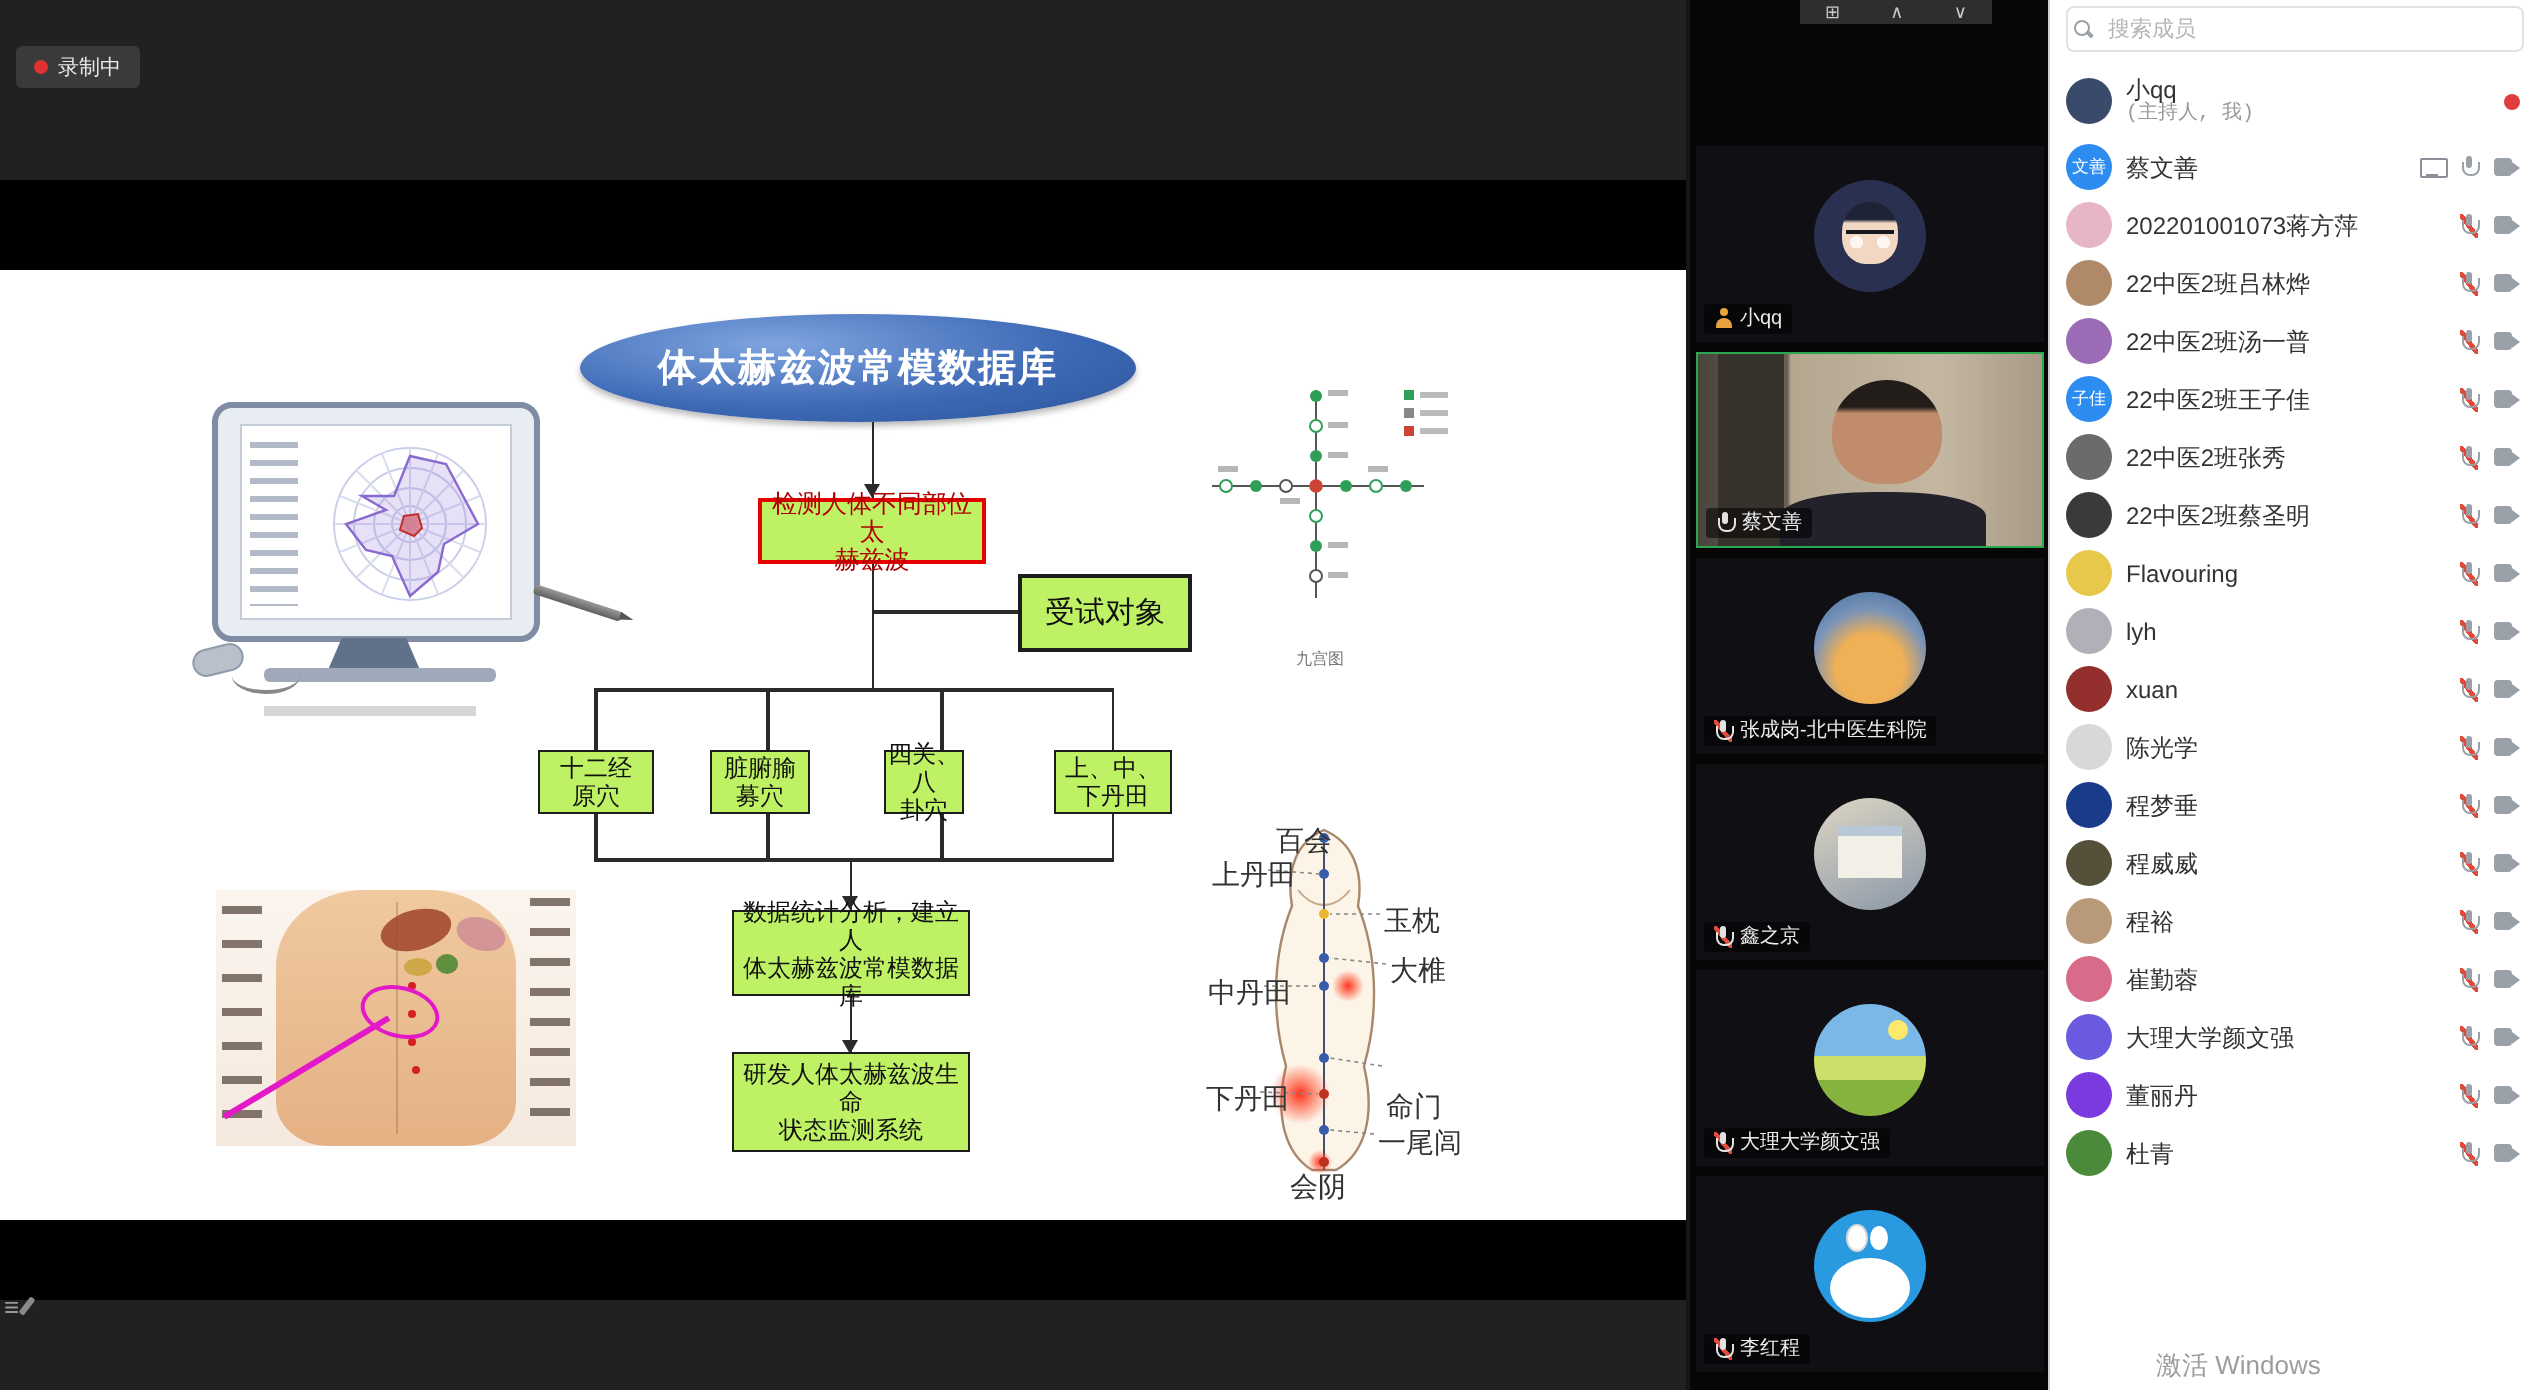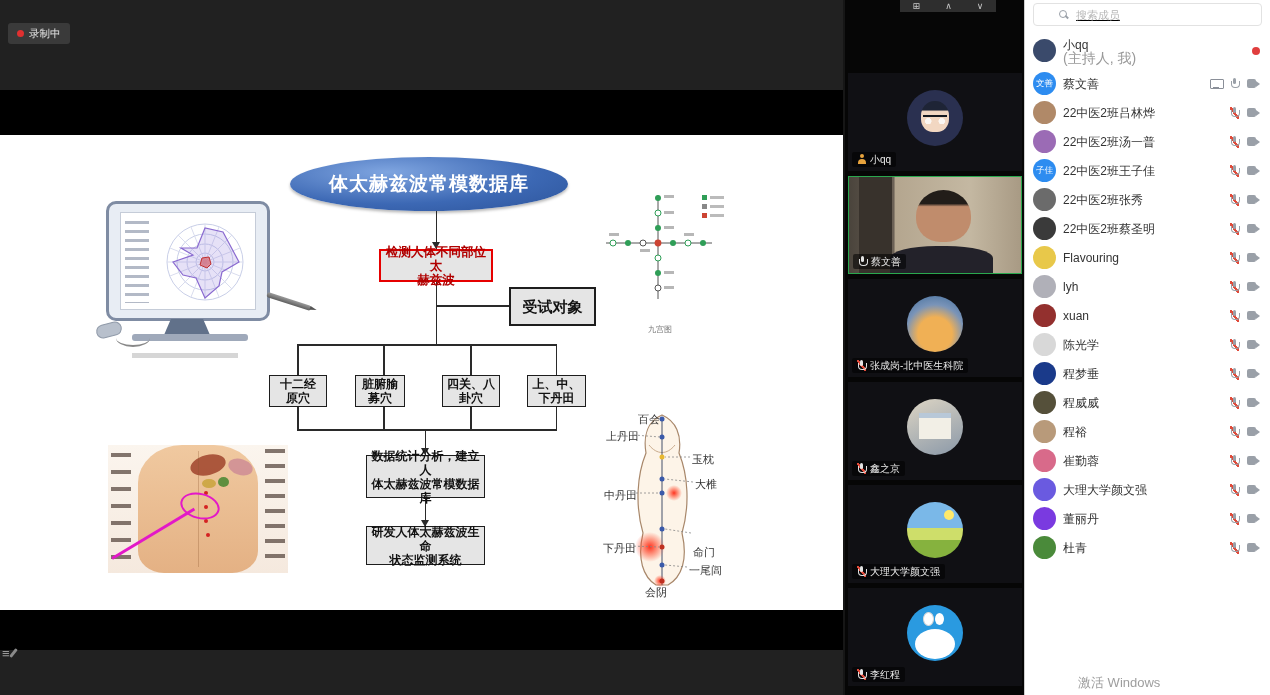--- a/index.html
+++ b/index.html
@@ -19,30 +19,30 @@
   .annot-ic .pen{display:inline-block;width:3px;height:10px;background:#8a8a8a;transform:rotate(38deg);margin-left:2px;border-radius:1px;}
 
   
   .slide{position:absolute;left:0;top:135px;width:843px;height:475px;background:#fff;overflow:hidden;}
   .ellipse{position:absolute;left:290px;top:22px;width:278px;height:54px;border-radius:50%;
            background:radial-gradient(ellipse at 35% 28%,#7fa5e0,#3c68b4 58%,#2d549a);
            display:flex;align-items:center;justify-content:center;color:#fff;font-size:19px;font-weight:bold;
            letter-spacing:1px;box-shadow:0 2px 3px rgba(0,0,0,.28);}
   .fl{position:absolute;background:#2a2a2a;display:block;}
   .arr{position:absolute;width:0;height:0;border-left:4.5px solid transparent;border-right:4.5px solid transparent;border-top:7px solid #2a2a2a;}
-  .fbox{position:absolute;border:1.6px solid #1d1d1d;background:#e5e5e5;display:flex;align-items:center;justify-content:center;
-        text-align:center;font-weight:bold;font-size:12px;line-height:14px;white-space:pre-line;color:#111;}
+  .fbox{position:absolute;border:1.6px solid #1d1d1d;background:#bef264;display:flex;align-items:center;justify-content:center;
+        text-align:center;font-weight:normal;font-size:12px;line-height:14px;white-space:pre-line;color:#111;}
   .fbox.red{left:379px;top:114px;width:114px;height:33px;border:2px solid #e60000;color:#b00000;font-size:12.5px;}
   .fbox.subject{left:509px;top:152px;width:87px;height:39px;border-width:2px;font-size:15px;}
   .fbox.bb0{left:269px;top:240px;width:58px;height:32px;}
   .fbox.bb1{left:355px;top:240px;width:50px;height:32px;}
-  .fbox.bb2{left:442px;top:240px;width:58px;height:32px;}
+  .fbox.bb2{left:442px;top:240px;width:40px;height:32px;}
   .fbox.bb3{left:527px;top:240px;width:59px;height:32px;}
   .fbox.stats{left:366px;top:320px;width:119px;height:43px;}
-  .fbox.final{left:366px;top:391px;width:119px;height:39px;}
+  .fbox.final{left:366px;top:391px;width:119px;height:50px;}
 
   
   .device{position:absolute;left:98px;top:66px;width:205px;height:162px;}
   .tabfrm{position:absolute;left:8px;top:0;width:164px;height:120px;background:#e8edf4;border:3px solid #7f8ca3;border-radius:10px;}
   .tabscr{position:absolute;left:11px;top:8px;width:136px;height:98px;background:#fff;border:1px solid #c5ccd8;}
   .scrbars{position:absolute;left:4px;top:8px;width:24px;height:82px;opacity:.65;
            background:repeating-linear-gradient(to bottom,#8a94a8 0 3px,transparent 3px 9px);}
   .radar{position:absolute;left:30px;top:2px;}
   .stand{position:absolute;left:66px;top:118px;width:46px;height:16px;background:#61718a;clip-path:polygon(15% 0,85% 0,100% 100%,0 100%);}
   .base{position:absolute;left:34px;top:133px;width:116px;height:7px;background:#9fa9ba;border-radius:3px;}
@@ -74,21 +74,21 @@
   
   .npal{position:absolute;left:596px;top:52px;width:128px;height:150px;}
   .npal .legend{position:absolute;right:0;top:8px;display:flex;flex-direction:column;gap:4px;}
   .npal .lrow{display:flex;align-items:center;gap:3px;}
   .npal .lsq{width:5px;height:5px;}
   .npal .lbar{width:14px;height:3px;background:#bbb;}
   .npcap{position:absolute;left:0;bottom:2px;width:100%;text-align:center;font-size:8px;color:#777;}
 
   
   .bodydia{position:absolute;left:600px;top:272px;width:130px;height:198px;}
-  .bodydia .lbl{position:absolute;font-size:11px;color:#333;white-space:nowrap;}
+  .bodydia .lbl{position:absolute;font-size:14px;color:#333;white-space:nowrap;}
   .bl0{left:38px;top:5px;}  .bl1{left:6px;top:22px;}  .bl2{left:92px;top:45px;}
   .bl3{left:4px;top:81px;}  .bl4{left:95px;top:70px;} .bl5{left:93px;top:138px;}
   .bl6{left:3px;top:134px;} .bl7{left:89px;top:156px;}.bl8{left:45px;top:178px;}
 
   
   .thumbs{position:absolute;left:845px;top:0;width:180px;height:695px;background:#060606;}
   .viewbar{position:absolute;left:55px;top:0;width:96px;height:12px;background:#2e2e2e;display:flex;align-items:center;
            justify-content:space-around;color:#c8c8c8;font-size:9px;line-height:12px;}
   .tilewrap{position:absolute;left:3px;top:73px;width:174px;display:flex;flex-direction:column;gap:5px;}
   .tile{position:relative;height:98px;background:#101014;overflow:hidden;}
@@ -130,34 +130,34 @@
   
   .panel{position:absolute;left:1024px;top:0;width:246px;height:695px;background:#fff;border-left:1px solid #cfcfcf;
          display:flex;flex-direction:column;overflow:hidden;}
   .phead{height:24px;display:flex;align-items:center;gap:5px;padding:0 9px;font-size:12px;color:#333;flex:0 0 auto;}
   .phead .sp{flex:1;}
   .phead .hic{color:#666;font-size:12px;line-height:12px;cursor:default;}
   .icp{position:relative;width:11px;height:11px;flex:0 0 auto;}
   .icp::before{content:"";position:absolute;left:3.5px;top:0;width:4px;height:4px;border-radius:50%;background:#555;}
   .icp::after{content:"";position:absolute;left:1px;bottom:0;width:9px;height:5px;border-radius:4px 4px 0 0;background:#555;}
   .psearch{margin:3px 8px 6px;height:23px;border:1px solid #e2e2e2;border-radius:4px;display:flex;align-items:center;gap:5px;
-           padding:0 24px;background:#fff;flex:0 0 auto;text-decoration:underline;}
+           padding:0 2px;background:#fff;flex:0 0 auto;}
   .psearch input{border:none;outline:none;flex:1;min-width:0;font-size:11px;color:#333;font-family:inherit;background:transparent;}
   .psearch input::placeholder{color:#b5b5b5;}
   .ics{position:relative;width:11px;height:11px;flex:0 0 auto;}
   .ics::before{content:"";position:absolute;left:1px;top:1px;width:6px;height:6px;border:1.4px solid #9aa0a8;border-radius:50%;}
   .ics::after{content:"";position:absolute;left:7.4px;top:7.4px;width:3.6px;height:1.5px;background:#9aa0a8;transform:rotate(45deg);}
   .plist{flex:1;overflow:hidden;position:relative;}
   .mrow{display:flex;align-items:center;gap:7px;padding:0 10px 0 8px;height:29px;}
   .mrow.tall{height:37px;}
   .mav{width:23px;height:23px;border-radius:50%;flex:0 0 auto;display:flex;align-items:center;justify-content:center;
        color:#fff;font-size:8.5px;overflow:hidden;}
   .mtext{flex:1;min-width:0;}
   .mname{font-size:12px;color:#333;white-space:nowrap;overflow:hidden;text-overflow:ellipsis;line-height:14px;}
-  .msub{font-size:14px;color:#999;line-height:12px;}
+  .msub{font-size:10px;color:#999;line-height:12px;font-family:Liberation Mono, monospace;}
   .mics{display:flex;gap:8px;align-items:center;flex:0 0 auto;}
   .icm{position:relative;width:9px;height:12px;}
   .icm::before{content:"";position:absolute;left:2.6px;top:0;width:3.8px;height:6.5px;border-radius:2px;background:#9aa0a8;}
   .icm::after{content:"";position:absolute;left:0.6px;top:3.2px;width:7.4px;height:6px;border:1.1px solid #9aa0a8;border-top:none;border-radius:0 0 4px 4px;}
   .icm.muted{background:linear-gradient(to top right,transparent 42%,#e04a3a 42% 58%,transparent 58%);}
   .icc{position:relative;width:13px;height:9px;}
   .icc::before{content:"";position:absolute;left:0;top:0;width:9px;height:9px;background:#9aa0a8;border-radius:2px;}
   .icc::after{content:"";position:absolute;right:0;top:1.5px;border-left:4px solid #9aa0a8;border-top:3px solid transparent;border-bottom:3px solid transparent;}
   .icd{position:relative;width:12px;height:10px;}
   .icd::before{content:"";position:absolute;left:0;top:0;width:12px;height:8px;border:1.3px solid #8a8f98;border-radius:1px;}
@@ -441,20 +441,30 @@
           <div class="mtext">
             <div class="mname">蔡文善</div>
           </div>
           <div class="mics">
             <span class="icd"></span>
             <span class="icm"></span>
             <span class="icc"></span>
           </div>
         </div>
         <div class="mrow">
+          <span class="mav" style="background: rgb(232, 180, 200);"></span>
+          <div class="mtext">
+            <div class="mname">202201001073蒋方萍</div>
+          </div>
+          <div class="mics">
+            <span class="icm muted"></span>
+            <span class="icc"></span>
+          </div>
+        </div>
+        <div class="mrow">
           <span class="mav" style="background: rgb(176, 137, 104);"></span>
           <div class="mtext">
             <div class="mname">22中医2班吕林烨</div>
           </div>
           <div class="mics">
             <span class="icm muted"></span>
             <span class="icc"></span>
           </div>
         </div>
         <div class="mrow">

